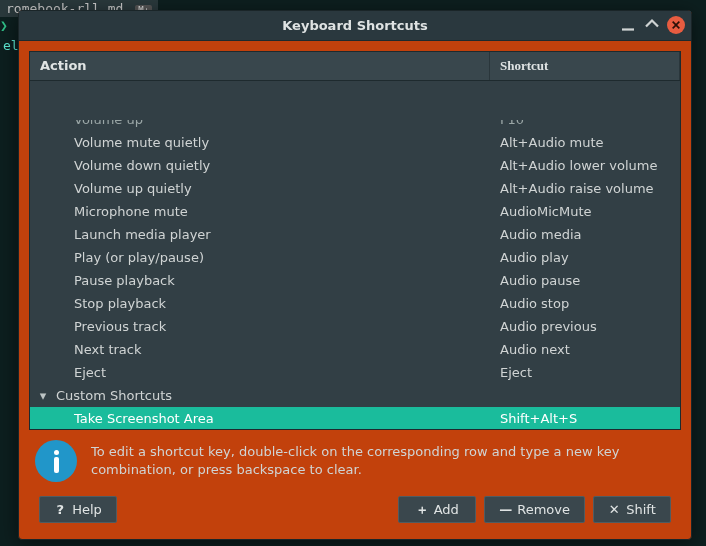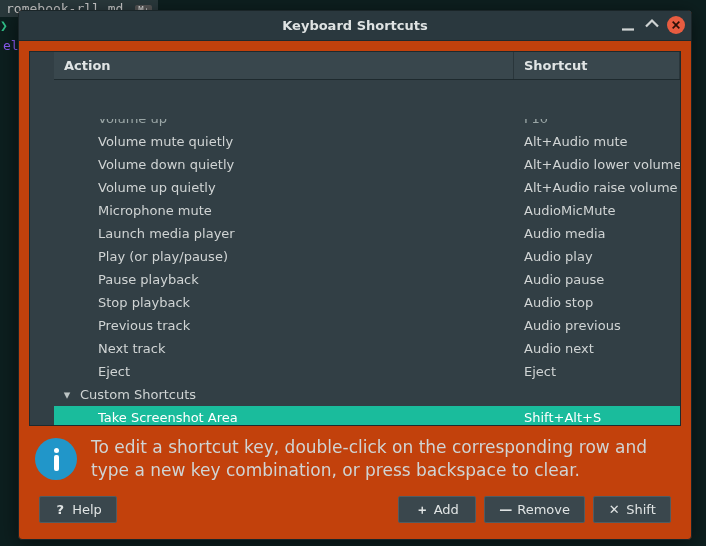--- a/index.html
+++ b/index.html
@@ -14,21 +14,21 @@
   }
   .bg-fragment {
     position: absolute;
     color: #4fd0b0;
     font-family: monospace;
     font-size: 13px;
   }
   .bg-tab { left: 0; top: 0; color: #c8c8c8; background:#2a393c; padding:1px 6px; }
   .bg-tab .md { background:#555; color:#ddd; font-size:9px; padding:0 3px; border-radius:2px; margin-left:4px;}
   .bg-prompt { left: 0; top: 18px; color:#30c088;}
-  .bg-e { left:3px; top:38px; color:#8b5cf6;}
+  .bg-e { left:3px; top:38px; color:#5eead4;}
   .bg-r { left:3px; top:138px; color:#c8c8c8;margin-left:48px;}
 
   .window {
     position: absolute;
     left: 18px; top: 10px;
     width: 674px; height: 530px;
     background: #c2410c;
     border: 1px solid #1a2528;
     border-radius: 4px;
     display: flex;
@@ -55,35 +55,34 @@
     padding: 10px 10px 6px 10px;
     display:flex; flex-direction:column;
     min-height:0;
   }
   .table-wrap {
     flex:1;
     background:#323f45;
     border:1px solid #1e2a2e;
     display:flex; flex-direction:column;
     min-height:0;
-    padding-left:24px;
   }
   .thead {
     display:flex;
     background:#39474d;
     border-bottom:1px solid #1e2a2e;
   }
   .thead .col {
     padding:6px 10px;
     font-weight:bold;
     color:#e0e4e4;
     border-right:1px solid #2a363b;
   }
   .col-action { width: 460px; }
-  .col-shortcut { flex:1; }
+  .col-shortcut { flex:1;font-family:Liberation Serif, serif; }
   .tbody {
     flex:1;
     overflow:hidden;
     position:relative;
     margin-top:39px;
   }
   .tbody-inner { position:absolute; left:0; right:0; top:-12px; }
   .row {
     display:flex;
     height:23px;
@@ -108,21 +107,21 @@
   }
   .info-icon {
     width:42px; height:42px; flex:none;
     border-radius:50%;
     background:#2196c9;
     display:flex; align-items:center; justify-content:center;
   }
   .info-icon .dot { width:5px; height:5px; background:#fff; border-radius:50%; position:relative; top:-9px;}
   .info-icon .stem { width:5px; height:16px; background:#fff; border-radius:2px; position:absolute; margin-top:8px;}
   .info-icon-wrap{position:relative; width:42px;height:42px; flex:none;}
-  .info-text { color:#d0d4d4; line-height:1.35; font-size:17px; }
+  .info-text { color:#d0d4d4; line-height:1.35; font-size:13px; }
 
   .button-bar {
     display:flex;
     padding:4px 10px 10px 10px;
     gap:8px;
   }
   .spacer { flex:1; }
   .btn {
     background:#3a474d;
     border:1px solid #505c61;

